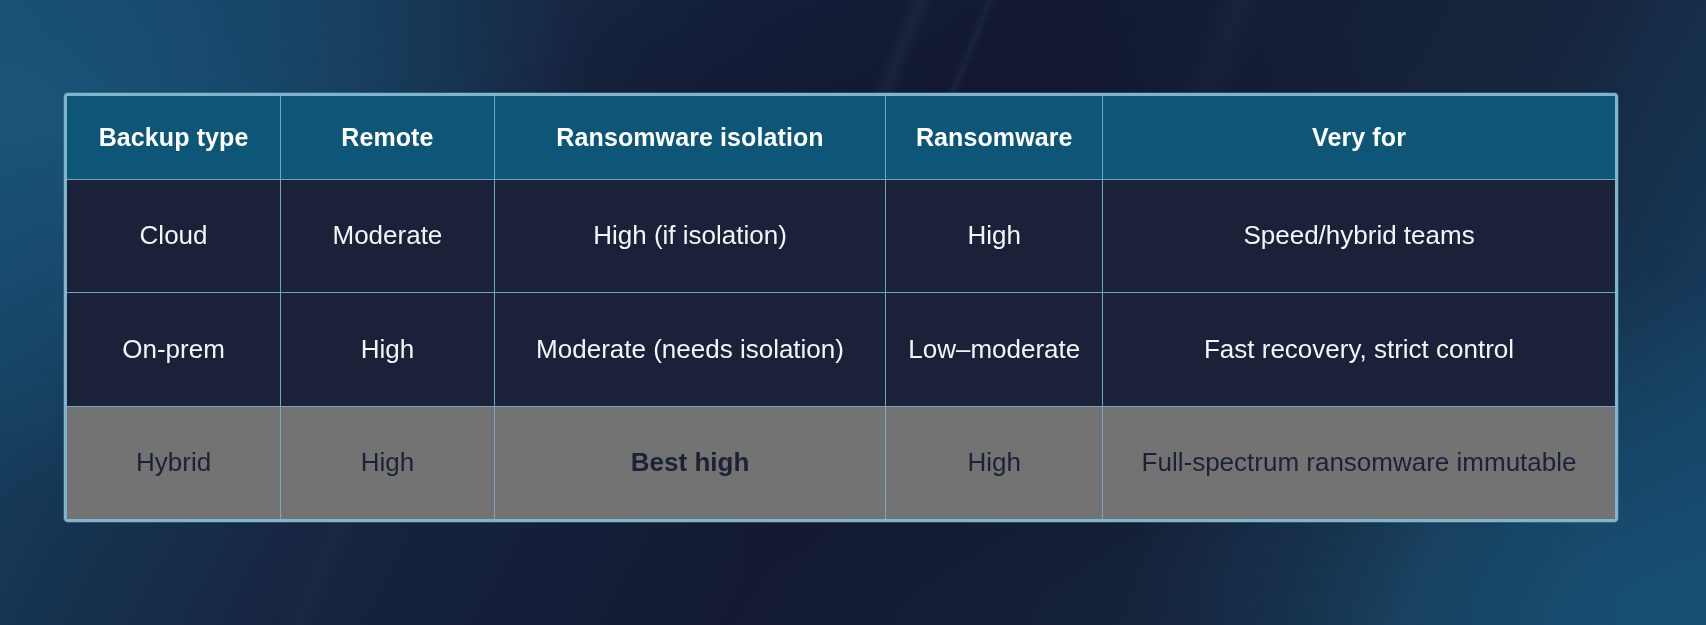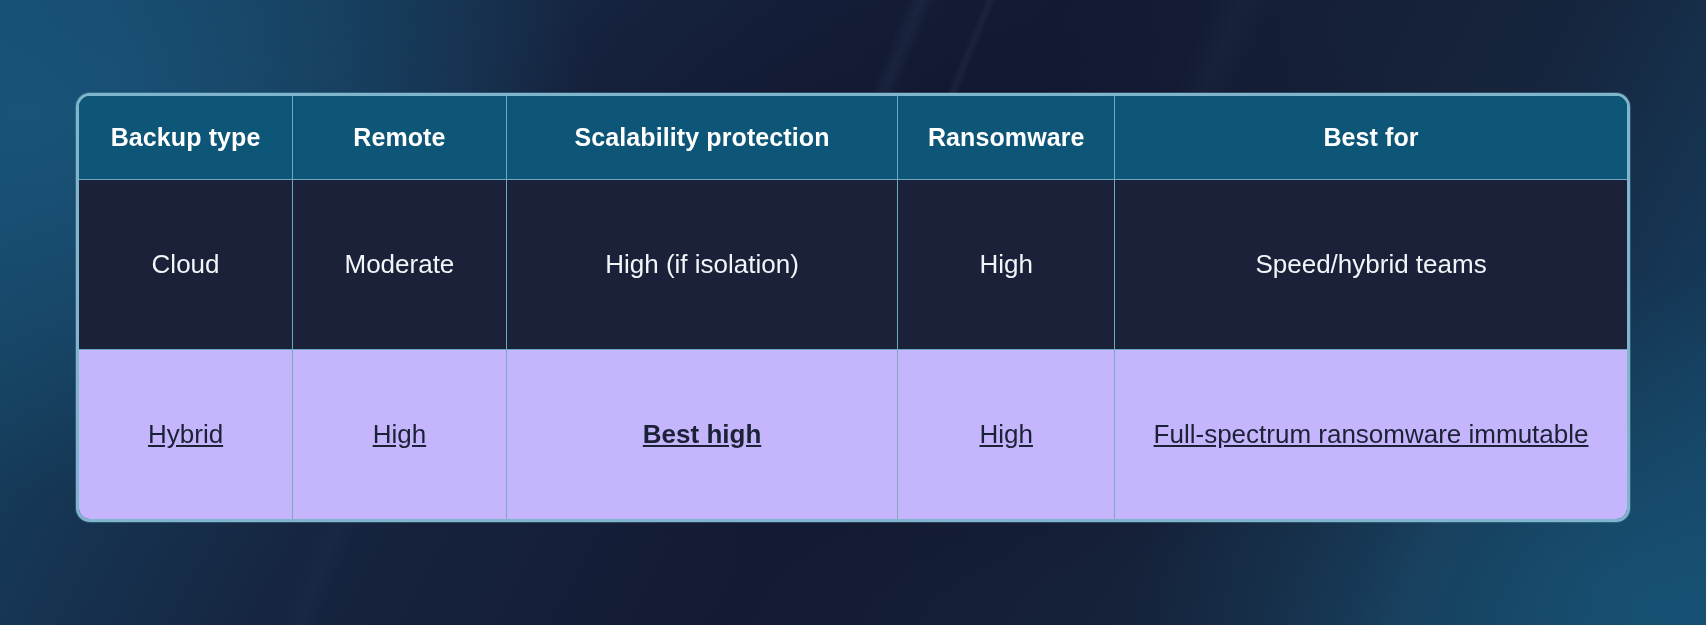--- a/index.html
+++ b/index.html
@@ -35,27 +35,27 @@
   }
   .streak.s1 { left: 880px;  top: -140px; width: 26px;  height: 420px; }
   .streak.s2 { left: 960px;  top: -170px; width: 12px;  height: 460px; }
   .streak.s3 { left: 1180px; top: -200px; width: 60px;  height: 560px; opacity: .55; }
   .streak.s4 { left: 300px;  top: 360px;  width: 40px;  height: 420px; opacity: .45; }
   .streak.s5 { left: 1380px; top: 300px;  width: 90px;  height: 520px; opacity: .35; }
 
   
   #table-card {
     position: absolute;
-    left: 76px;
+    left: 64px;
     top: 93px;
     width: 1554px;
     height: 429px;
     box-sizing: border-box;
     border: 3px solid #7fb6cd;
-    border-radius: 14px;
+    border-radius: 4px;
     overflow: hidden;
     background: #1a2139;
     box-shadow: 0 0 0 1px rgba(127,182,205,0.25);
   }
 
   table.cmp {
     width: 100%;
     height: 100%;
     border-collapse: collapse;
     table-layout: fixed;
@@ -95,24 +95,23 @@
   table.cmp tbody td {
     background: #1a2139;
     color: #f3f6f9;
     font-weight: 400;
     font-size: 26px;
   }
 
   
   table.cmp tbody tr.is-highlight { height: 104px; }
   table.cmp tbody tr.is-highlight td {
-    background: #c4b5fd;
+    background: #737373;
     color: #1c2236;
     border-right-color: #7fa6bd;
-    text-decoration: underline;
   }
   table.cmp tbody tr.is-highlight td.is-strong {
     font-weight: 700;
   }
 </style>
 </head>
 <body>
 
 <div id="stage">
 
@@ -128,32 +127,39 @@
         <col class="c0">
           <col class="c1">
           <col class="c2">
           <col class="c3">
           <col class="c4">
       </colgroup>
       <thead>
         <tr>
           <th>Backup type</th>
           <th>Remote</th>
-          <th>Scalability protection</th>
+          <th>Ransomware isolation</th>
           <th>Ransomware</th>
-          <th>Best for</th>
+          <th>Very for</th>
         </tr>
       </thead>
       <tbody>
         <tr>
           <td>Cloud</td>
           <td>Moderate</td>
           <td>High (if isolation)</td>
           <td>High</td>
           <td>Speed/hybrid teams</td>
+        </tr>
+        <tr>
+          <td>On-prem</td>
+          <td>High</td>
+          <td>Moderate (needs isolation)</td>
+          <td>Low–moderate</td>
+          <td>Fast recovery, strict control</td>
         </tr>
         <tr class="is-highlight">
           <td>Hybrid</td>
           <td>High</td>
           <td class="is-strong">Best high</td>
           <td>High</td>
           <td>Full-spectrum ransomware immutable</td>
         </tr>
       </tbody>
     </table>

